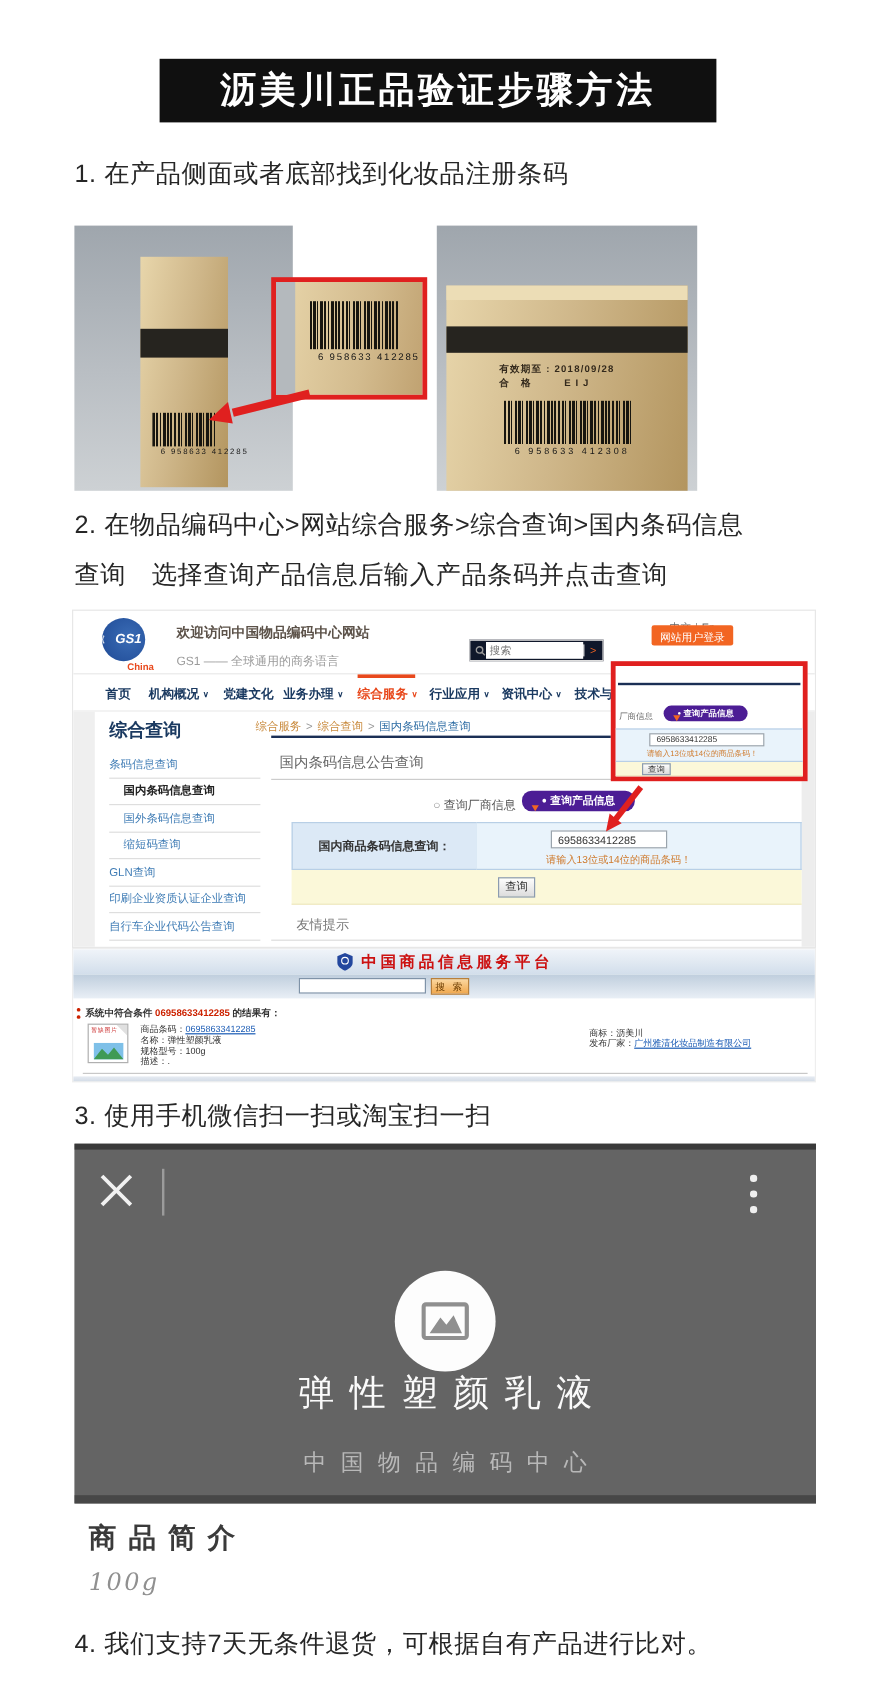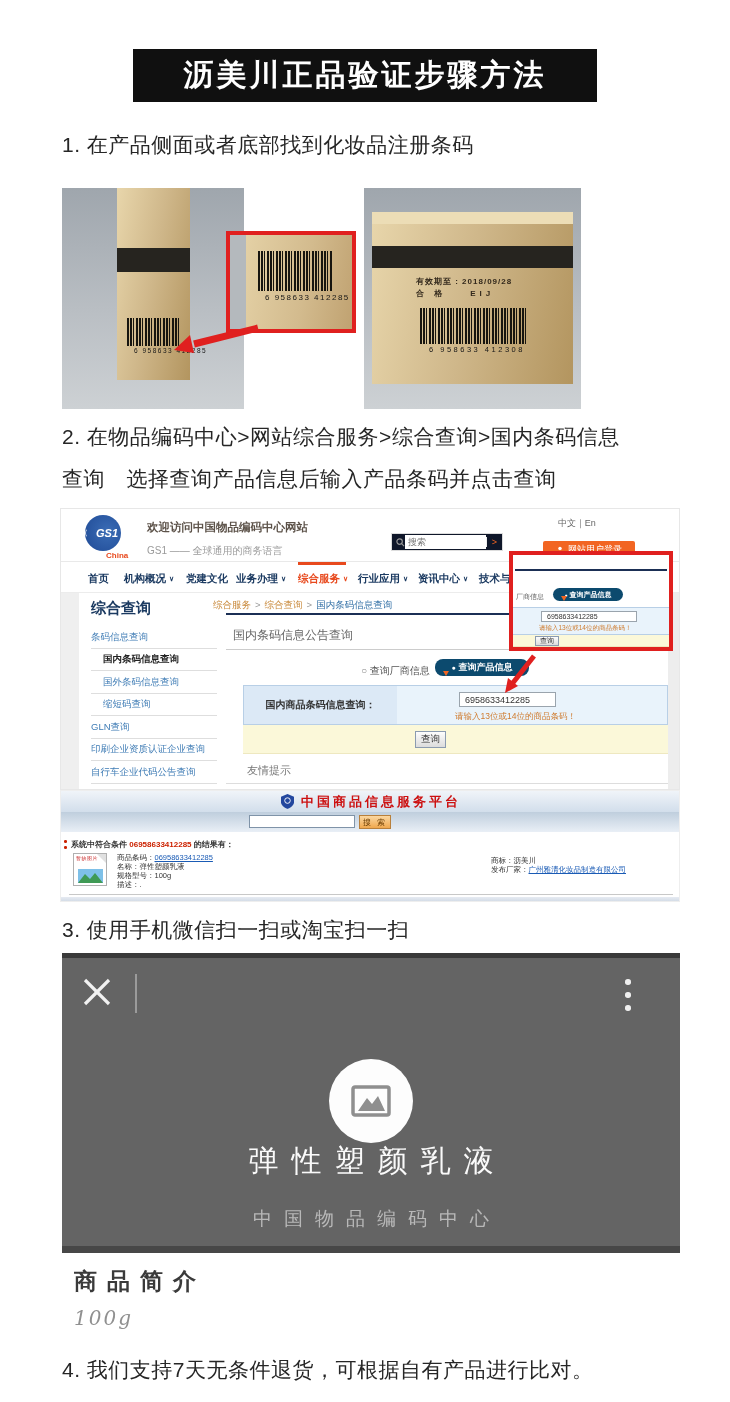--- a/index.html
+++ b/index.html
@@ -11,21 +11,21 @@
   
   .banner { left:133px; top:49px; width:464px; height:53px; background:#101010;
             color:#fff; font-size:30px; font-weight:bold; letter-spacing:3px;
             display:flex; align-items:center; justify-content:center; }
 
   
   .step { color:#262626; font-size:21px; letter-spacing:0.5px; }
 
   
   .photo { background:linear-gradient(180deg,#9fa6ad 0%,#b9bec3 55%,#cdd1d4 100%); overflow:hidden; }
-  .goldbox { position:absolute; background:linear-gradient(100deg,#e8d6ab 0%,#cfb78a 48%,#b3955f 100%); }
+  .goldbox { position:absolute; background:linear-gradient(100deg,#e8d6ab 0%,#cfb78a 48%,#b3955f 100%);margin-top:26px; }
   .blackband { position:absolute; left:0; right:0; background:#26241f; }
   .bc-stripes { position:absolute;
      background:repeating-linear-gradient(90deg,#17150f 0 2px,transparent 2px 3px,#17150f 3px 5px,transparent 5px 6px,#17150f 6px 7px,transparent 7px 9px); }
   .bc-num { position:absolute; font-size:7px; color:#171717; letter-spacing:1.5px; white-space:nowrap;padding-left:11px; }
   .red-inset { border:4px solid #e0201f; background:linear-gradient(100deg,#e8d6ab 0%,#d3bb8e 60%,#c0a271 100%); }
   .expiry { position:absolute; font-size:8px; font-weight:bold; color:#33291c; letter-spacing:1px; white-space:nowrap; }
 
   
   .shot { background:#fff; border:1px solid #e7e7e7; overflow:hidden; }
   .gs1-logo-circle { position:absolute; left:0; top:0; width:36px; height:36px; border-radius:50%;
@@ -49,21 +49,21 @@
   .nav-i.on { color:#e8491d; }
   .sb-title { font-size:15px; color:#1b3a61; font-weight:bold; padding-bottom:8px; }
   .sb-item { font-size:9.5px; color:#3f7cb5; padding:4.5px 0 4px 0; border-bottom:1px solid #dedede; }
   .sb-item.sub { padding-left:12px; }
   .sb-item.active { color:#222; font-weight:bold; }
   .crumb { font-size:9.5px; white-space:nowrap; }
   .crumb .c-org { color:#c98a3c; } .crumb .c-sep { color:#999; margin:0 4px; } .crumb .c-cur { color:#2e6da4; }
   .panel-top { background:#1b2f55; height:2px; }
   .main-title { font-size:12px; color:#666; }
   .radio-label { font-size:10px; color:#555; }
-  .bubble { background:#0c4a6e; color:#fff; font-weight:bold; border-radius:8px;
+  .bubble { background:#4c1d95; color:#fff; font-weight:bold; border-radius:8px;
             display:flex; align-items:center; justify-content:center; }
   .bubble:after { content:""; position:absolute; left:8px; bottom:-5px; border:5px solid transparent;
                   border-top-color:#f26522; border-left-width:3px; border-right-width:3px; }
   .form-cell-l { background:#dce9f6; border:1px solid #b8cfe6; display:flex; align-items:center; justify-content:center;
                  font-size:10px; font-weight:bold; color:#333; }
   .form-cell-r { background:#e9f3fb; border:1px solid #b8cfe6; border-left:0; }
   .mini-input { background:#fff; border:1px solid #9aa4ad; font-size:9px; color:#333;
                 display:flex; align-items:center; padding-left:5px; }
   .hint { font-size:8.5px; color:#cf7b2e; white-space:nowrap; }
   .yellow-row { background:#fbf8d9; border-bottom:1px solid #eee8c0; }
@@ -158,21 +158,21 @@
 
     <div class="abs searchbox" style="left:330px; top:24px; width:112px; height:18px;">
       <svg width="9" height="9" viewBox="0 0 10 10" style="margin-left:4px;">
         <circle cx="4" cy="4" r="3" fill="none" stroke="#999" stroke-width="1.3"></circle>
           <line x1="6.2" y1="6.2" x2="9" y2="9" stroke="#999" stroke-width="1.3"></line>
       </svg>
       <input placeholder="搜索" style="">
       <span class="search-go">&gt;</span>
     </div>
     <div class="abs lang" style="left:497px; top:8px;">中文｜En</div>
-    <div class="abs login-btn" style="left:482px; top:32px; width:92px; height:17px;">
+    <div class="abs login-btn" style="left:482px; top:12px; width:68px; height:17px;flex-direction:column;">
       <svg width="8" height="8" viewBox="0 0 10 10">
         <circle cx="5" cy="3" r="2.2" fill="#fff"></circle>
           <path d="M1 10 C1 6.5 9 6.5 9 10 Z" fill="#fff"></path>
       </svg>
       <span>网站用户登录</span>
     </div>
 
     <div class="abs navrow" style="left:0; top:52px; width:620px; height:32px;">
       <span class="nav-i" style="left:27px;">首页</span>
       <span class="nav-i" style="left:63px;"><span>机构概况</span><span class="chev">∨</span></span>

